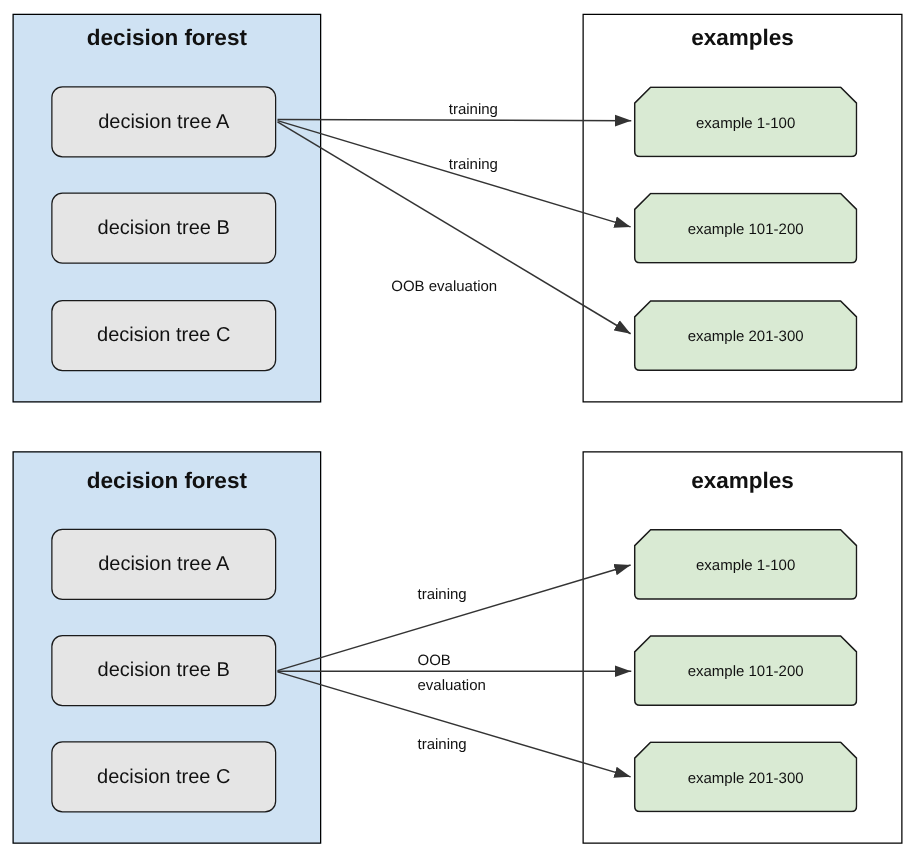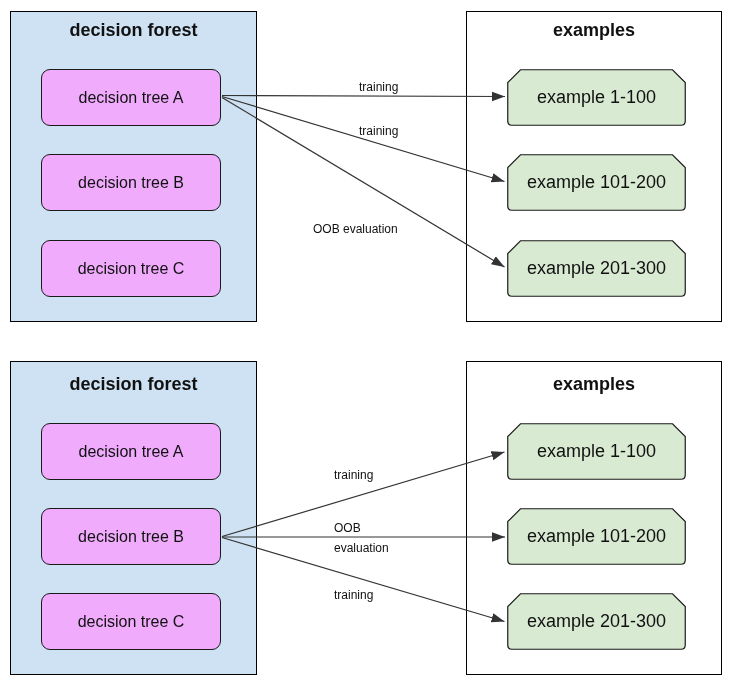--- a/index.html
+++ b/index.html
@@ -24,21 +24,21 @@
     font-size: 18px;
     font-weight: bold;
     line-height: 20px;
     text-align: center;
     white-space: nowrap;
   }
   .tree-node {
     position: absolute;
     width: 180px;
     height: 57px;
-    background: #f0abfc;
+    background: #e5e5e5;
     border: 1px solid #1a1a1a;
     border-radius: 9px;
     box-sizing: border-box;
     display: flex;
     align-items: center;
     justify-content: center;
     font-size: 16px;
     white-space: nowrap;
   }
   .example-node {
@@ -50,21 +50,21 @@
     position: absolute;
     left: 0; top: 0;
   }
   .example-node .lbl {
     position: relative;
     width: 100%;
     height: 100%;
     display: flex;
     align-items: center;
     justify-content: center;
-    font-size: 18px;
+    font-size: 12px;
     white-space: nowrap;
   }
   .arrow-label {
     position: absolute;
     font-size: 12px;
     line-height: 18px;
     white-space: nowrap;
   }
   .arrow-label.wrap {
     white-space: normal;

